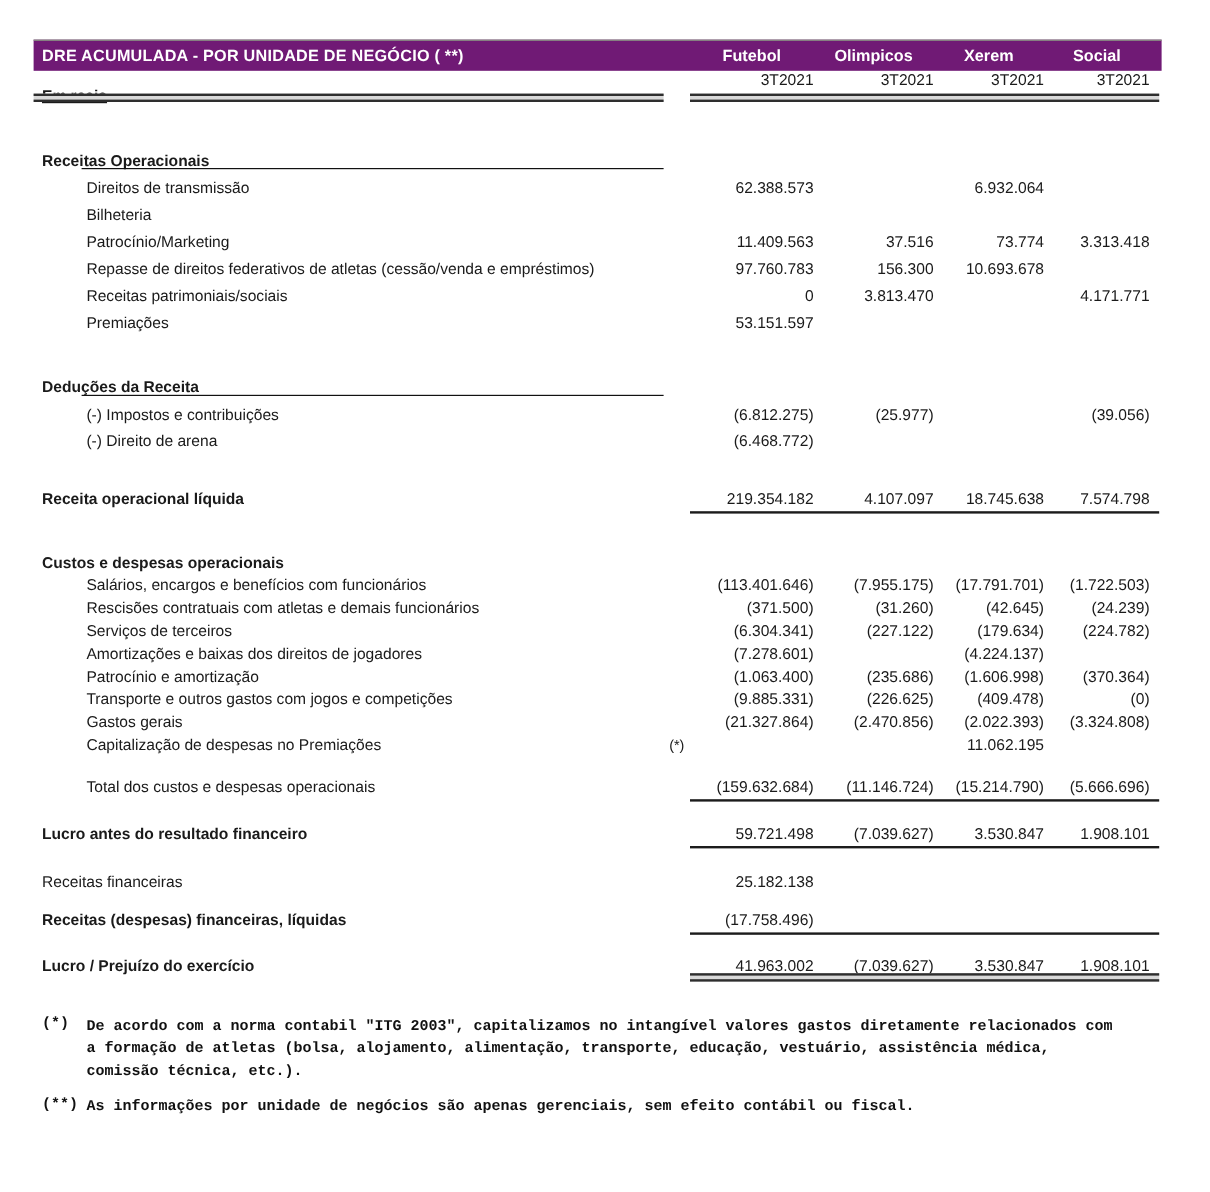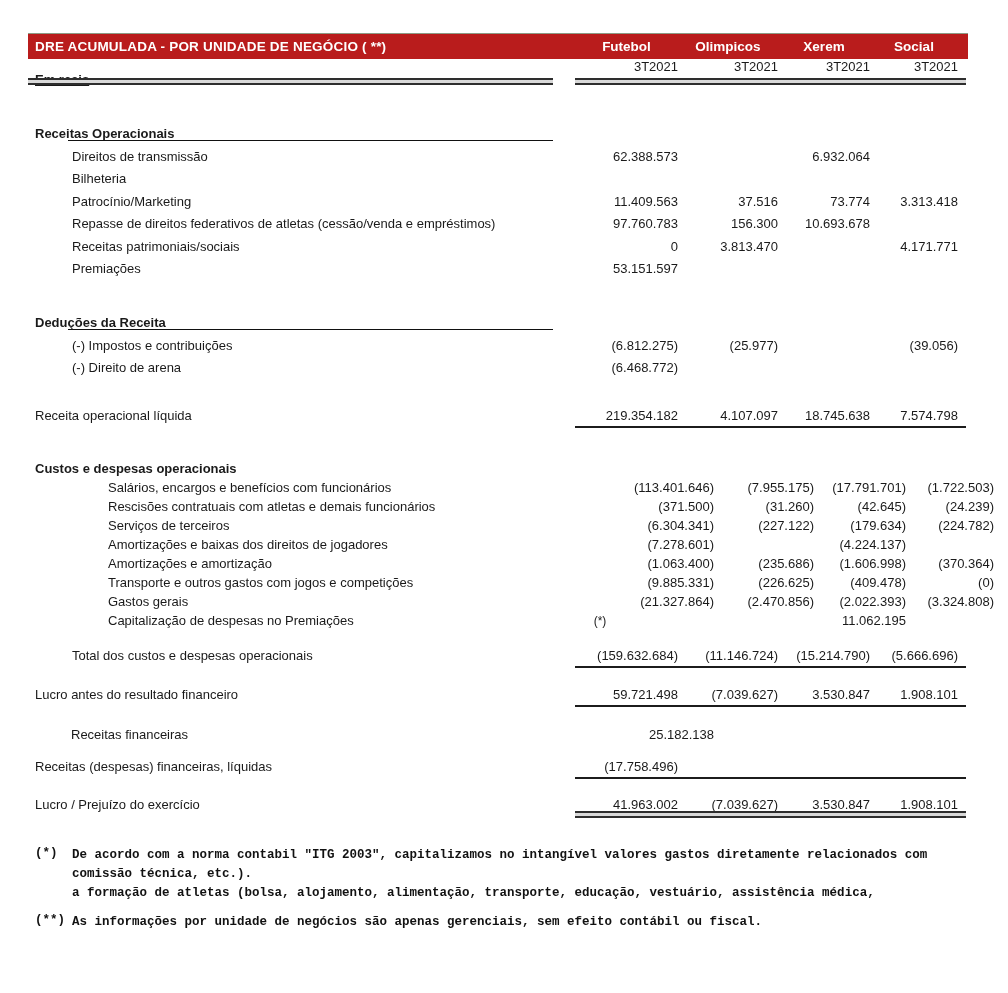--- a/index.html
+++ b/index.html
@@ -22,33 +22,33 @@
   
   .row{
     position:relative;display:grid;
     grid-template-columns:525px 22px 103px 100px 92px 88px;
     align-items:end;font-size:13px;height:22.5px;
   }
   .row .lbl{padding-left:44px;white-space:nowrap;}
   .row .mk{text-align:center;font-size:12px;}
   .row .v{text-align:right;white-space:nowrap;}
   .row.noind .lbl{padding-left:7px;}
-  .row.small{height:19px;margin-left:36px;}
+  .row.small{height:19px;}
 
   .row.colhead{height:26px;}
   .row.colhead .lbl{padding-left:7px;font-weight:bold;text-decoration:underline;margin-bottom:6px;}
   .row.colhead .v{font-weight:normal;margin-bottom:19px;}
 
   .row.section,.row.section-plain{height:19px;margin-top:15px;}
   .row.section .lbl,.row.section-plain .lbl{padding-left:7px;font-weight:bold;}
 
   .row.total{height:26px;}
   .row.total .lbl{padding-left:7px;}
   .row.total.ind .lbl{padding-left:44px;}
-  .row.total.bold .lbl{font-weight:normal;}
+  .row.total.bold .lbl{font-weight:bold;}
   .row.total .lbl,.row.total .v,.row.total .mk{margin-bottom:6px;}
 
   
   .rule{position:absolute;}
   .r-label{left:0;width:525px;}
   .r-label.ind{left:40px;width:485px;}
   .r-vals{left:547px;width:391px;}
   .single{border-top:2px solid #1c1c1c;height:0;bottom:1px;}
   .single-thin{border-top:1.5px solid #111111;height:0;bottom:0;}
   .double{height:3px;border-top:2px solid #2e2e2e;border-bottom:2px solid #2e2e2e;background:#d9d9d9;bottom:0;}
@@ -58,21 +58,21 @@
     font-size:12.5px;font-weight:bold;color:#111;}
   .fn{display:flex;margin-bottom:10px;}
   .fn-mk{width:37px;padding-left:7px;flex:none;}
   .fn-text div{line-height:19px;white-space:nowrap;}
 </style>
 </head>
 <body>
 
 <div class="sheet">
 
-  <div class="bar" id="title-bar" style="background: #b91c1c;">
+  <div class="bar" id="title-bar" style="background: #701a75;">
     <div class="title">DRE ACUMULADA - POR UNIDADE DE NEGÓCIO ( **)</div>
     <div class="ch">Futebol</div>
     <div class="ch">Olimpicos</div>
     <div class="ch">Xerem</div>
     <div class="ch">Social</div>
   </div>
 
   <div id="table-body">
       <div class="row colhead">
         <div class="lbl">Em reais</div>
@@ -213,21 +213,21 @@
       </div>
       <div class="row item small">
         <div class="lbl">Amortizações e baixas dos direitos de jogadores</div>
         <div class="mk"></div>
         <div class="v">(7.278.601)</div>
         <div class="v"></div>
         <div class="v">(4.224.137)</div>
         <div class="v"></div>
       </div>
       <div class="row item small">
-        <div class="lbl">Amortizações e amortização</div>
+        <div class="lbl">Patrocínio e amortização</div>
         <div class="mk"></div>
         <div class="v">(1.063.400)</div>
         <div class="v">(235.686)</div>
         <div class="v">(1.606.998)</div>
         <div class="v">(370.364)</div>
       </div>
       <div class="row item small">
         <div class="lbl">Transporte e outros gastos com jogos e competições</div>
         <div class="mk"></div>
         <div class="v">(9.885.331)</div>
@@ -300,22 +300,22 @@
         <div class="v">1.908.101</div>
         <div class="rule r-vals double"></div>
       </div>
     </div>
 
   <div class="footnotes">
     <div class="fn">
       <div class="fn-mk">(*)</div>
       <div class="fn-text">
         <div>De acordo com a norma contabil "ITG 2003", capitalizamos no intangível valores gastos diretamente relacionados com</div>
+        <div>a formação de atletas (bolsa, alojamento, alimentação, transporte, educação, vestuário, assistência médica,</div>
         <div>comissão técnica, etc.).</div>
-        <div>a formação de atletas (bolsa, alojamento, alimentação, transporte, educação, vestuário, assistência médica,</div>
       </div>
     </div>
     <div class="fn">
       <div class="fn-mk">(**)</div>
       <div class="fn-text">
         <div>As informações por unidade de negócios são apenas gerenciais, sem efeito contábil ou fiscal.</div>
       </div>
     </div>
   </div>
 

